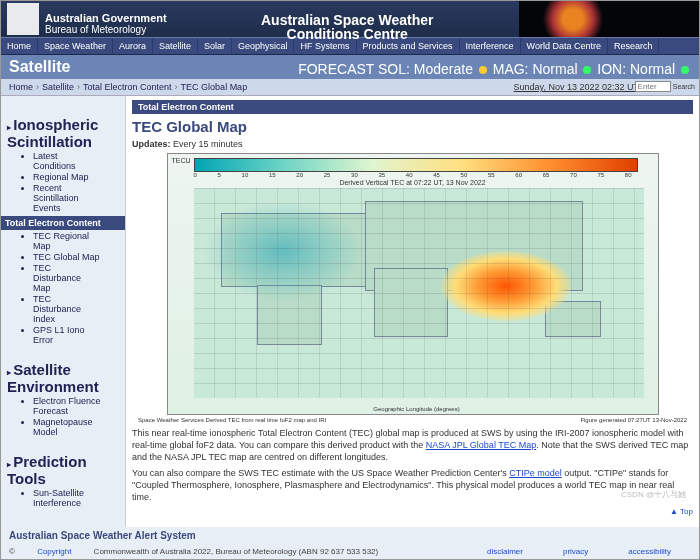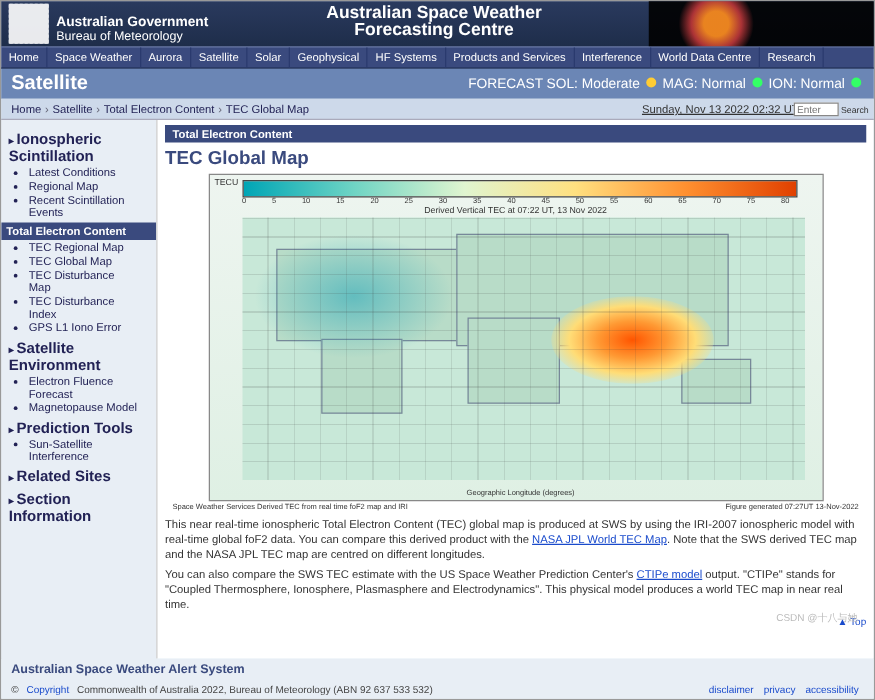--- a/index.html
+++ b/index.html
@@ -2,40 +2,40 @@
 <html><head>
 <meta charset="utf-8">
 <style>
 body{margin:0;font-family:Arial,Helvetica,sans-serif;font-size:10px;background:#556070;color:#333}
 .page{width:700px;height:560px;margin:0 auto;background:#e8eef5;border:1px solid #999;box-sizing:border-box;display:flex;flex-direction:column}
 .govhdr{background:linear-gradient(#2a3a5e,#1e2d4a);color:#fff;display:flex;align-items:flex-end;padding:2px 6px;position:relative}
 .crest{width:32px;height:32px;background:radial-gradient(circle,#fff 2px,transparent 2px),linear-gradient(#fff,#fff);background-size:4px 4px,100% 1px;background-position:0 0,0 50%;opacity:.9}
 .govtxt{margin-left:6px;line-height:11px}
 .govtxt .l1{font-weight:bold;font-size:11px}
 .govtxt .l2{font-size:10px}
-.centretitle{position:absolute;left:260px;top:1px;font-weight:bold;font-size:14px;line-height:14px;text-align:center}
+.centretitle{position:absolute;left:260px;top:12px;font-weight:bold;font-size:14px;line-height:14px;text-align:center}
 .sunstrip{position:absolute;right:0;top:0;bottom:0;width:180px;background:radial-gradient(circle at 30% 50%,#ff8c1a 10px,#b33 20px,#000 30px,#000 100%);opacity:.9}
 .mainnav{background:#3a4a7e;color:#fff;display:flex;font-size:9px;border-top:1px solid #6a7aa8;border-bottom:1px solid #1a2a4e}
 .mainnav span{padding:3px 6px;border-right:1px solid #2a3a6e;cursor:pointer}
 .secbar{background:#6b86b5;color:#fff;padding:3px 8px;font-size:16px;font-weight:bold;position:relative}
-.fcast{position:absolute;right:8px;top:6px;font-size:11px;font-weight:normal}
+.fcast{position:absolute;right:8px;top:6px;font-size:14px;font-weight:normal}
 .fcast .i{display:inline-block;width:8px;height:8px;border-radius:50%;margin:0 2px}
-.crumbbar{background:#cdd9ea;padding:3px 8px;font-size:9px;display:flex;align-items:center;position:relative;border-bottom:1px solid #aab}
+.crumbbar{background:#cdd9ea;padding:3px 8px;font-size:9px;display:flex;align-items:flex-end;position:relative;border-bottom:1px solid #aab}
 .crumbbar a{color:#225;text-decoration:none}
 .crumbbar .sep{margin:0 3px;color:#667}
 .timestamp{position:absolute;right:60px;font-size:9px;text-decoration:underline}
 .searchbox{position:absolute;right:4px;font-size:8px}
 .searchbox input{width:30px;font-size:8px;border:1px solid #888;padding:0 2px}
 .body{display:flex;flex:1;overflow:hidden}
 .sidebar{width:112px;padding:4px 6px;font-size:9px;background:#e8eef5}
 .sidebar .gh{background:#3a4a7e;color:#fff;font-weight:bold;padding:2px 4px;margin-left:-6px;margin-right:-6px}
-.sidebar .gt{color:#225;font-weight:bold;margin-top:4px;font-size:12px}
+.sidebar .gt{color:#225;font-weight:bold;margin-top:16px;font-size:15px}
 .sidebar .gt::before{content:"▸ ";font-size:8px}
 .sidebar ul{margin:1px 0 3px 8px;padding:0;list-style:disc}
-.sidebar li{color:#225;margin:1px 8px;cursor:pointer}
+.sidebar li{color:#225;margin:1px 18px;cursor:pointer}
 .content{flex:1;background:#fff;padding:4px 6px 6px 6px;overflow:auto;border-left:1px solid #ccc}
 .cth{background:#3a4a7e;color:#fff;font-size:9px;font-weight:bold;padding:2px 6px}
 .ctitle{color:#3a4a7e;font-size:15px;font-weight:bold;margin:4px 0}
 .upd{font-size:9px;margin-bottom:4px}
 .upd b{font-weight:bold}
 .map{width:490px;height:260px;margin:0 auto;background:linear-gradient(to bottom,#eef5f0,#dff0e4);border:1px solid #888;position:relative;overflow:hidden}
 .cbar{height:12px;margin:4px 20px 0 26px;background:linear-gradient(to right,#00a5b5,#6fd4c4 20%,#e0f5d0 40%,#ffe080 60%,#ff9030 80%,#e04000);border:1px solid #444;position:relative}
 .clbl{position:absolute;top:3px;left:4px;font-size:7px}
 .cticks{display:flex;justify-content:space-between;font-size:6px;padding:0 26px 0 26px}
 .derived{text-align:center;font-size:7px;margin:1px 0 2px}
@@ -45,35 +45,35 @@
 .axlbl{position:absolute;font-size:6px}
 .caption{display:flex;justify-content:space-between;font-size:6px;margin:2px 6px 4px}
 .para{font-size:9px;line-height:12px;margin:4px 0}
 .para a{color:#1a4bcc;text-decoration:underline}
 .toplink{text-align:right;font-size:8px;color:#1a4bcc}
 .footnav{background:#3a4a7e;color:#fff;display:flex;justify-content:center;font-size:9px;padding:3px 0}
 .footnav span{padding:0 6px;border-right:1px solid #6a7aa8;cursor:pointer}
 .footnav span:last-child{border:none}
 .alert{background:#e8eef5;padding:3px 8px;font-size:10px;color:#3a4a7e;font-weight:bold}
 .copy{background:#e8eef5;padding:3px 8px;font-size:8px;color:#444;display:flex;justify-content:space-between}
-.copy a{color:#1a4bcc;text-decoration:none;margin:0 4px}
+.copy a{color:#1a4bcc;text-decoration:none;margin:0 20px}
 .watermark{position:absolute;right:14px;bottom:60px;font-size:8px;color:#bbb;transform:rotate(0);pointer-events:none}
 </style>
 </head>
 <body>
 
 <div class="page">
  <div class="govhdr">
   <div class="crest"></div>
   <div class="govtxt">
    <div class="l1">Australian Government</div>
    <div class="l2">Bureau of Meteorology</div>
   </div>
   <div class="centretitle">
-   <span>Australian Space Weather</span><br><span>Forecasting Centre</span>
+   <span>Australian Space Weather</span><br><span>Conditions Centre</span>
   </div>
   <div class="sunstrip"></div>
  </div>
 
  <div class="mainnav" id="mainnav">
       <span>Home</span>
       <span>Space Weather</span>
       <span>Aurora</span>
       <span>Satellite</span>
       <span>Solar</span>
@@ -130,20 +130,21 @@
         <div class="gt">Prediction Tools</div>
         <ul>
           <li>Sun-Satellite Interference</li>
         </ul>
         <div class="gt">Related Sites</div>
         <div class="gt">Section Information</div>
       </div>
   <div class="content">
    <div class="cth">Total Electron Content</div>
    <div class="ctitle">TEC Global Map</div>
+   <div class="upd"><b>Updates:</b> <span>Every 15 minutes</span></div>
 
    <div class="map">
     <span class="clbl">TECU</span>
     <div class="cbar"></div>
     <div class="cticks" id="cticks">
             <span>0</span>
             <span>5</span>
             <span>10</span>
             <span>15</span>
             <span>20</span>
@@ -172,21 +173,21 @@
      <div style="position:absolute;inset:0;background:repeating-linear-gradient(0deg,transparent 0 14px,rgba(60,60,60,.15) 14px 15px),repeating-linear-gradient(90deg,transparent 0 20px,rgba(60,60,60,.12) 20px 21px)"></div>
     </div>
 
     <span class="axlbl" style="bottom:2px;left:42%">Geographic Longitude (degrees)</span>
    </div>
    <div class="caption">
           <span>Space Weather Services Derived TEC from real time foF2 map and IRI</span>
           <span>Figure generated 07:27UT 13-Nov-2022</span>
         </div>
 
-   <p class="para"><span>This near real-time ionospheric Total Electron Content (TEC) global map is produced at SWS by using the IRI-2007 ionospheric model with real-time global foF2 data. You can compare this derived product with the </span><a>NASA JPL World TEC Map</a><span>. Note that the SWS derived TEC map and the NASA JPL TEC map are centred on different longitudes.</span></p>
+   <p class="para"><span>This near real-time ionospheric Total Electron Content (TEC) global map is produced at SWS by using the IRI-2007 ionospheric model with real-time global foF2 data. You can compare this derived product with the </span><a>NASA JPL Global TEC Map</a><span>. Note that the SWS derived TEC map and the NASA JPL TEC map are centred on different longitudes.</span></p>
    <p class="para"><span>You can also compare the SWS TEC estimate with the US Space Weather Prediction Center's </span><a>CTIPe model</a><span> output. "CTIPe" stands for "Coupled Thermosphere, Ionosphere, Plasmasphere and Electrodynamics". This physical model produces a world TEC map in near real time.</span></p>
    <div class="toplink">▲ Top</div>
   </div>
  </div>
 
  <div class="alert">Australian Space Weather Alert System</div>
  <div class="copy">
   <span><span>© </span><a>Copyright</a><span> Commonwealth of Australia 2022, Bureau of Meteorology (ABN 92 637 533 532)</span></span>
   <span id="footlinks"><a>disclaimer</a><a>privacy</a><a>accessibility</a></span>
  </div>

